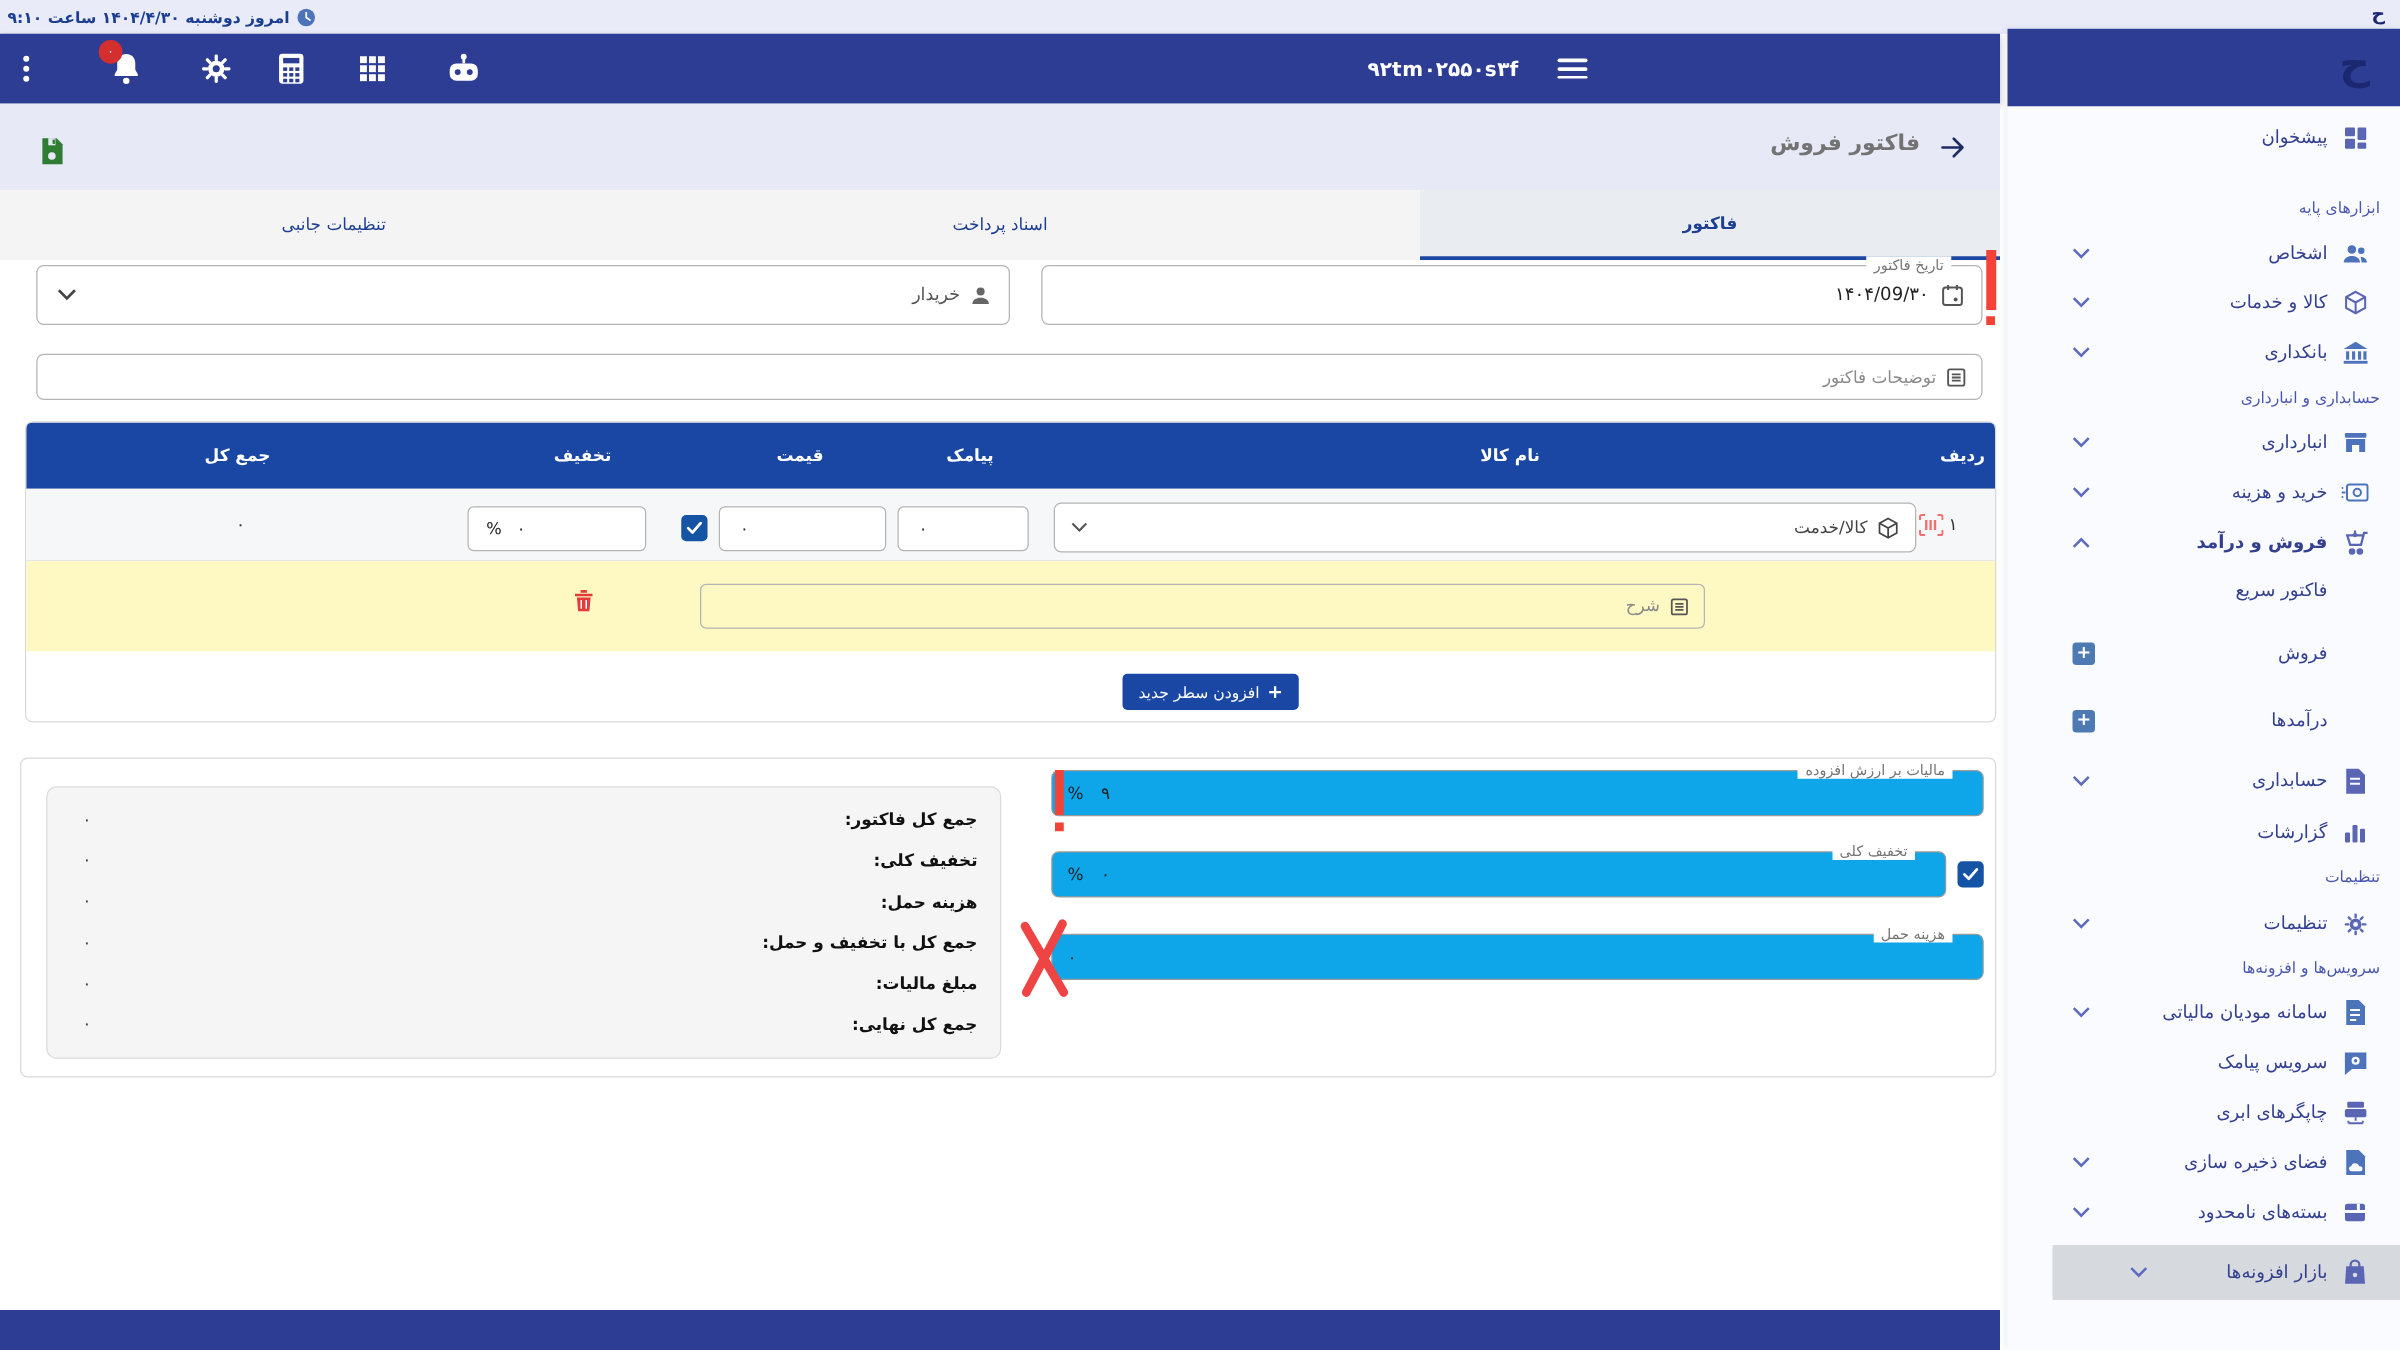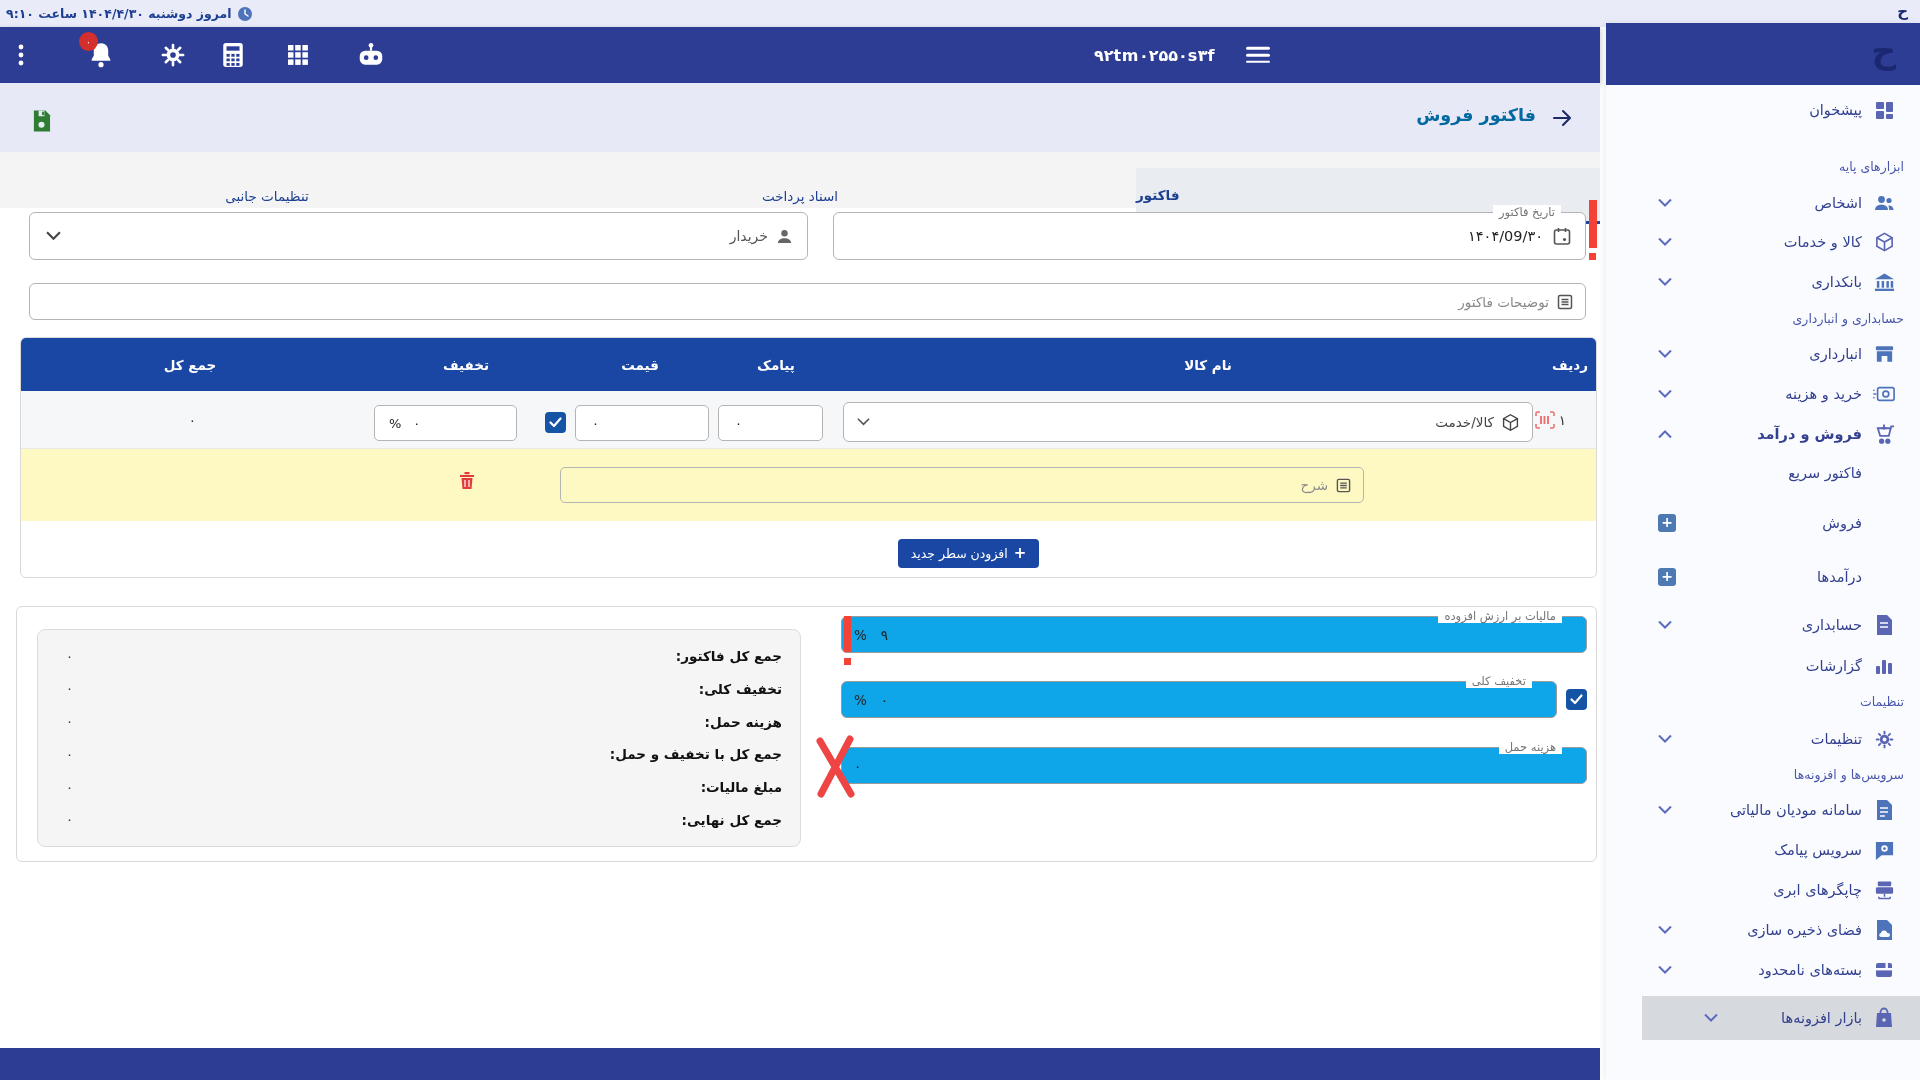--- a/index.html
+++ b/index.html
@@ -38,27 +38,27 @@
   .sb-chev { position:absolute; left:52px; top:50%; transform:translateY(-50%); color:#5c6bc0; }
   .sb-plus { position:absolute; left:52px; top:50%; transform:translateY(-50%); width:18px; height:18px;
     background:#4d7ab2; border-radius:3px; color:#fff; font-size:14px; line-height:16px; text-align:center; font-weight:bold; }
   .sb-sel { background:#d6dade; left:36px; }
   .c1 { color:#5a66b4; } .c2 { color:#4d74ba; }
 
   
   .main { position:absolute; left:0; top:83px; width:1600px; height:997px; background:#fff; }
   .band { position:absolute; left:0; top:0; width:1600px; height:69px; background:#e7e9f6; }
   .save-ic { position:absolute; left:32px; top:26px; cursor:pointer; }
-  .pg-title { position:absolute; right:64px; top:22px; font-size:17.5px; font-weight:bold; color:#0369a1; }
+  .pg-title { position:absolute; right:64px; top:22px; font-size:17.5px; font-weight:bold; color:#737373; }
   .back-ic { position:absolute; right:26px; top:23px; color:#1c2b63; cursor:pointer; }
 
   .tabsrow { position:absolute; left:0; top:69px; width:1600px; height:56px; background:#f4f4f5; }
-  .tab { position:absolute; top:16px; height:56px; display:flex; align-items:center; justify-content:center;
+  .tab { position:absolute; top:0; height:56px; display:flex; align-items:center; justify-content:center;
     font-size:13.5px; color:#1d3f91; cursor:pointer; }
-  .tab-active { left:1136px; width:464px; background:#e9edf2; border-bottom:3px solid #1a47a3; font-weight:bold;justify-content:flex-end; }
+  .tab-active { left:1136px; width:464px; background:#e9edf2; border-bottom:3px solid #1a47a3; font-weight:bold; }
   .tab2 { left:593px; width:414px; } .tab3 { left:60px; width:414px; }
 
   .field { position:absolute; border:1px solid #b4b4b4; border-radius:6px; background:#fff; }
   .flabel { position:absolute; top:-8px; right:24px; background:#fff; padding:0 6px; font-size:11.5px; color:#757575; white-space:nowrap; }
   .redbar { position:absolute; width:8px; background:#f44336; }
   .reddot { position:absolute; width:7px; height:7px; background:#f44336; }
 
   .buyer-field { left:29px; top:129px; width:779px; height:48px; cursor:pointer; }
   .buyer-inner { position:absolute; right:14px; top:0; height:100%; display:flex; align-items:center; gap:8px; color:#555; font-size:14px; }
   .chev-l { position:absolute; left:16px; top:50%; transform:translateY(-50%); color:#444; }

